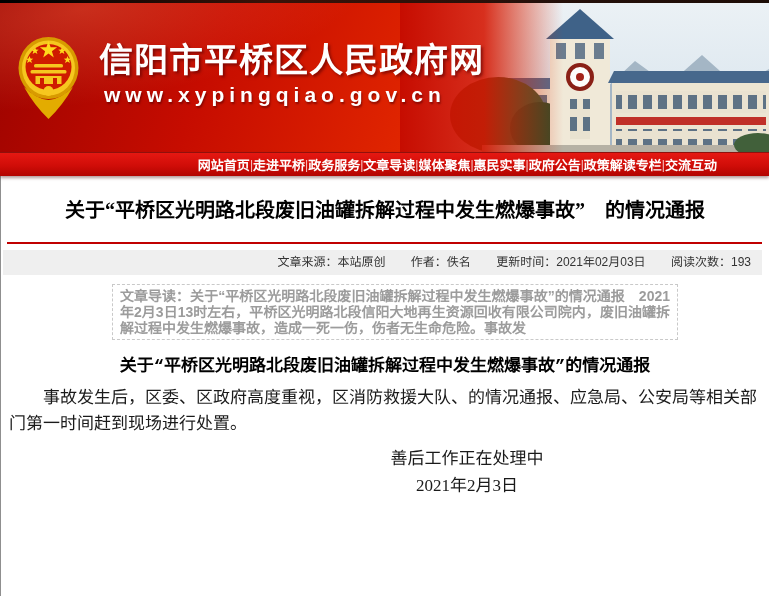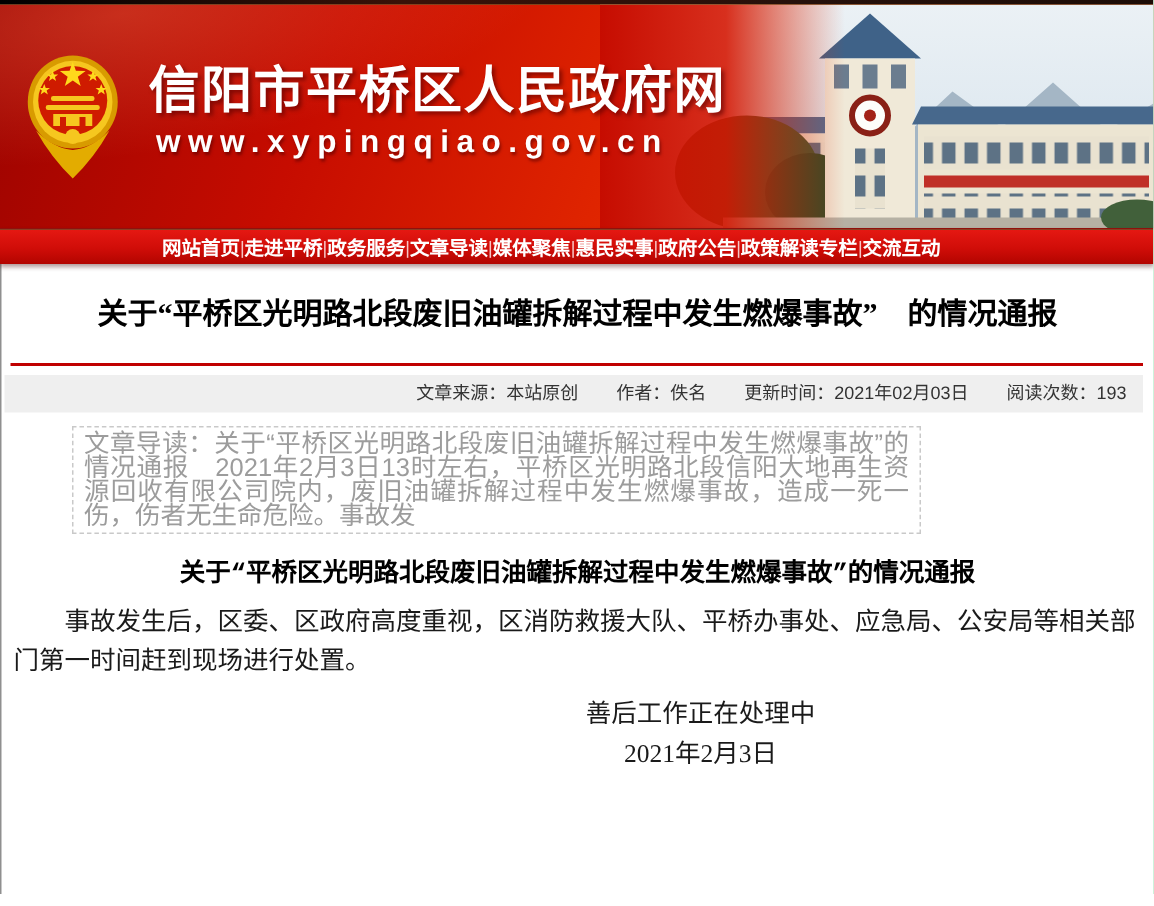--- a/index.html
+++ b/index.html
@@ -1,51 +1,51 @@
 <!DOCTYPE html>
 <html lang="zh-CN"><head>
 <meta charset="utf-8">
 <style>
   * { margin:0; padding:0; box-sizing:border-box; }
   body { background:#fff; font-family:"Liberation Sans","DejaVu Sans",sans-serif; }
-  .page { width:769px; height:596px; position:relative; background:#22c55e; overflow:hidden; margin:0 auto; }
+  .page { width:769px; height:596px; position:relative; background:#15803d; overflow:hidden; margin:0 auto; }
 
   
   .topbar { height:3px; background:linear-gradient(90deg,#000 0%,#3a1208 35%,#26100a 70%,#1c0c06 100%); }
 
   
   .header { height:149px; position:relative; overflow:hidden;
     background:linear-gradient(110deg,#9c0300 0%,#c60c00 28%,#e02500 55%,#d21300 78%,#b70700 100%); }
   .header .flare { position:absolute; left:-40px; top:-30px; width:420px; height:120px;
     background:radial-gradient(ellipse at 30% 20%, rgba(255,120,80,.35), rgba(255,120,80,0) 70%);
     transform:rotate(-8deg); }
   .photo-wrap { position:absolute; right:0; top:0; width:369px; height:149px; }
   .site-title { position:absolute; left:99px; top:30px; color:#fff; font-size:34px; font-weight:bold;
     letter-spacing:1px; text-shadow:2px 2px 3px rgba(90,0,0,.65); white-space:nowrap; z-index:3; }
   .site-url { position:absolute; left:104px; top:80px; color:#fff; font-size:21px; font-weight:bold;
     letter-spacing:5px; text-shadow:1px 2px 2px rgba(90,0,0,.6); z-index:3; }
   .emblem { position:absolute; left:17px; top:28px; width:63px; height:90px; z-index:3; }
 
   
   .nav { height:24px; background:linear-gradient(180deg,#e51812 0%,#d00d08 55%,#b20400 100%);
     border-top:1px solid #90100c; box-shadow:0 2px 3px rgba(60,0,0,.4); position:relative; z-index:4;
-    display:flex; align-items:center; justify-content:center; padding:0 52px 0 18px; }
+    display:flex; align-items:center; justify-content:flex-end; padding:0 52px 0 18px; }
   .nav a { color:#fff; font-size:13px; font-weight:bold; text-decoration:none; white-space:nowrap; }
   .nav .sep { color:rgba(255,230,230,.85); font-size:12px; font-weight:normal; }
 
   
   .content { height:428px; border-left:1px solid #8f8f8f; background:#fff; position:relative; padding-top:16px; }
   .article-title { font-family:"Liberation Serif","DejaVu Serif",serif; font-size:20px; line-height:37px;
     color:#000; text-align:center; padding:0 28px; }
   .rule { height:2px; background:#c00000; margin:13px 7px 0 6px; }
   .meta { background:#efefef; margin:6px 7px 0 2px; height:25px; line-height:25px; text-align:right;
     font-size:12px; color:#333; }
   .meta span { margin:0 11px; }
-  .summary { margin:9px 0 0 47px; width:566px; border:1px dashed #c9c9c9; padding:3px 7px;
-    font-size:17px; line-height:16px; color:#9c9c9c; text-align:justify; }
+  .summary { margin:9px 0 0 111px; width:566px; border:1px dashed #c9c9c9; padding:3px 7px;
+    font-size:14px; line-height:16px; color:#9c9c9c; text-align:justify;font-weight:bold; }
   .subtitle { margin-top:11px; text-align:center; font-weight:bold; font-size:17px; color:#000;
     font-family:Liberation Mono, monospace; }
   .body-text { margin:9px 10px 0 8px; font-family:"Liberation Serif","DejaVu Serif",serif;
     font-size:17px; line-height:26px; color:#1a1a1a; }
   .body-text p { text-indent:2em; margin:0; }
   .signature { margin:8px 0 0 310px; width:312px; text-align:center;
     font-family:"Liberation Serif","DejaVu Serif",serif; font-size:17px; line-height:27px; color:#1a1a1a; }
   .bottom-line { position:absolute; left:2px; right:0; bottom:6px; height:1px; background:#dcdcdc; }
 </style>
 </head>
@@ -161,21 +161,21 @@
       <span>作者：佚名</span>
       <span>更新时间：2021年02月03日</span>
       <span>阅读次数：193</span>
     </div>
 
     <div class="summary">文章导读：关于“平桥区光明路北段废旧油罐拆解过程中发生燃爆事故”的情况通报　2021年2月3日13时左右，平桥区光明路北段信阳大地再生资源回收有限公司院内，废旧油罐拆解过程中发生燃爆事故，造成一死一伤，伤者无生命危险。事故发</div>
 
     <div class="subtitle">关于“平桥区光明路北段废旧油罐拆解过程中发生燃爆事故”的情况通报</div>
 
     <div class="body-text">
-      <p>事故发生后，区委、区政府高度重视，区消防救援大队、平桥办事处、应急局、公安局等相关部门第一时间赶到现场进行处置。</p>
+      <p>事故发生后，区委、区政府高度重视，区消防救援大队、的情况通报、应急局、公安局等相关部门第一时间赶到现场进行处置。</p>
     </div>
 
     <div class="signature">
       <div>善后工作正在处理中</div>
       <div>2021年2月3日</div>
     </div>
 
     <div class="bottom-line"></div>
   </div>
 

